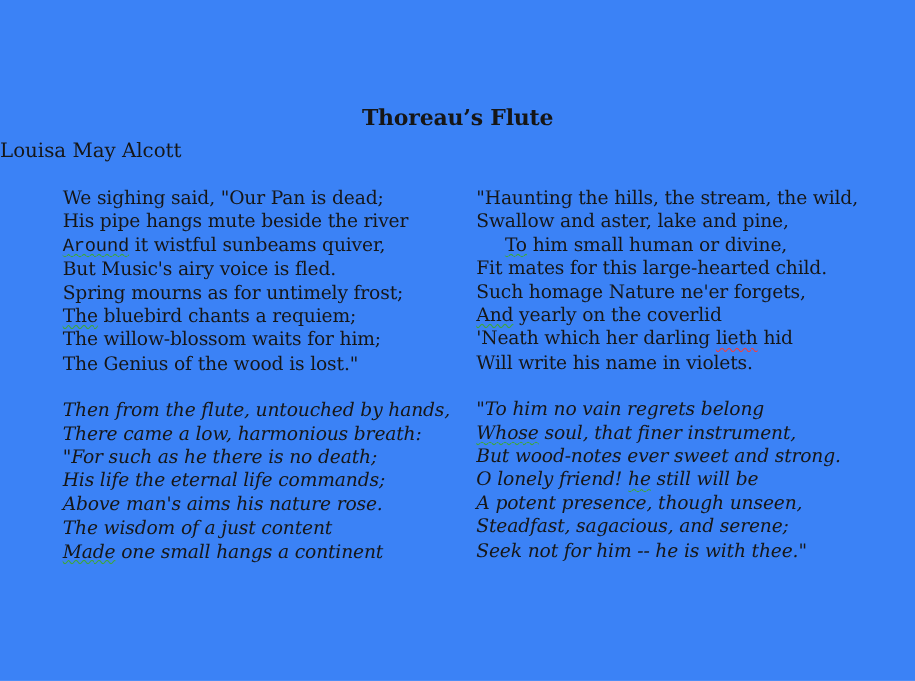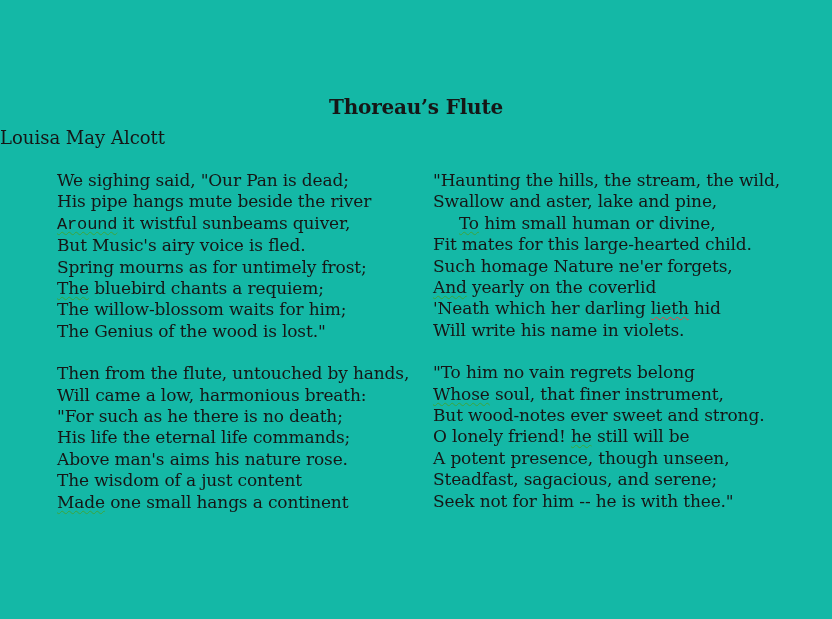--- a/index.html
+++ b/index.html
@@ -6,21 +6,21 @@
   body {
     width: 832px; height: 619px;
     background: #ffffff;
     overflow: hidden;
     font-family: "DejaVu Serif", serif;
     color: #161616;
   }
   .page {
     position: relative;
     width: 832px; height: 619px;
-    background: #14b8a6;
+    background: #3b82f6;
   }
   .doc-title {
     position: absolute;
     top: 80px; left: 0; width: 832px;
     text-align: center;
     font-size: 20px; font-weight: bold;
     line-height: 28px;
     letter-spacing: -0.2px;
   }
   .doc-author {
@@ -30,21 +30,21 @@
     line-height: 24px;
   }
   .columns {
     position: absolute;
     top: 170px; left: 57px;
     display: flex;
     gap: 36px;
   }
   .column { width: 340px; flex: 0 0 340px; }
   .stanza { margin: 0 0 21px 0; }
-  .stanza:last-child { margin-bottom: 0; }
+  .stanza:last-child { margin-bottom: 0; font-style: italic; }
   .line {
     font-size: 17px;
     line-height: 21.4px;
     white-space: nowrap;
     letter-spacing: -0.15px;
   }
   .squiggle {
     text-decoration-line: underline;
     text-decoration-style: wavy;
     text-decoration-thickness: 1px;
@@ -64,21 +64,21 @@
           <div class="line"><span>His pipe hangs mute beside the river</span></div>
           <div class="line"><span class="squiggle" style="text-decoration-color: rgb(61, 165, 61); font-family: Liberation Mono, monospace;">Around</span><span> it wistful sunbeams quiver,</span></div>
           <div class="line"><span>But Music's airy voice is fled.</span></div>
           <div class="line"><span>Spring mourns as for untimely frost;</span></div>
           <div class="line"><span class="squiggle" style="text-decoration-color: rgb(61, 165, 61);">The</span><span> bluebird chants a requiem;</span></div>
           <div class="line"><span>The willow-blossom waits for him;</span></div>
           <div class="line"><span>The Genius of the wood is lost."</span></div>
         </div>
         <div class="stanza">
           <div class="line"><span>Then from the flute, untouched by hands,</span></div>
-          <div class="line"><span>Will came a low, harmonious breath:</span></div>
+          <div class="line"><span>There came a low, harmonious breath:</span></div>
           <div class="line"><span>"For such as he there is no death;</span></div>
           <div class="line"><span>His life the eternal life commands;</span></div>
           <div class="line"><span>Above man's aims his nature rose.</span></div>
           <div class="line"><span>The wisdom of a just content</span></div>
           <div class="line"><span class="squiggle" style="text-decoration-color: rgb(61, 165, 61);">Made</span><span> one small hangs a continent</span></div>
         </div>
       </div>
       <div class="column">
         <div class="stanza">
           <div class="line"><span>"Haunting the hills, the stream, the wild,</span></div>

